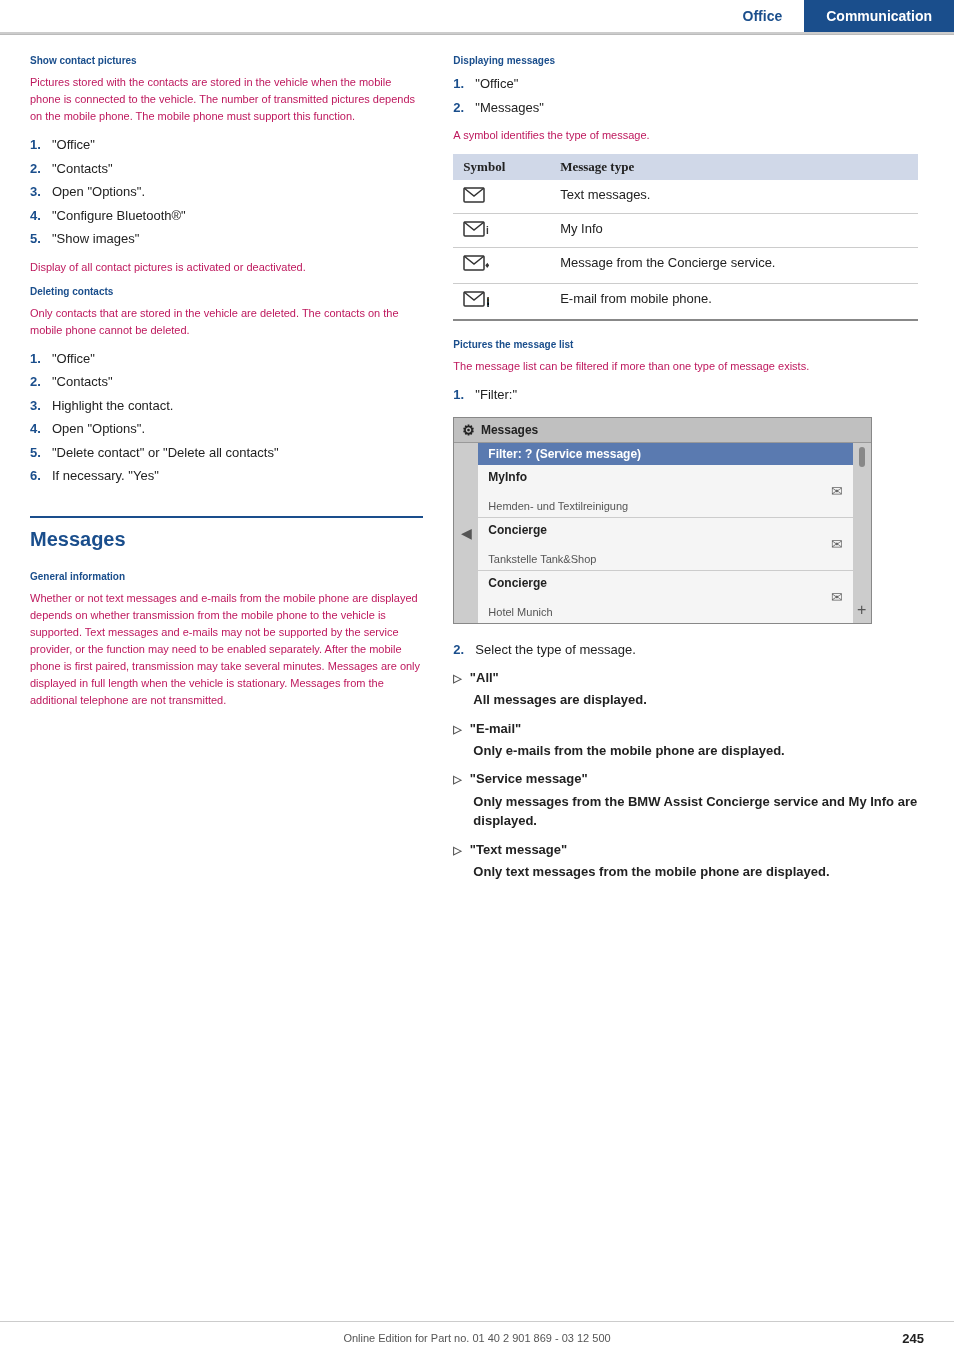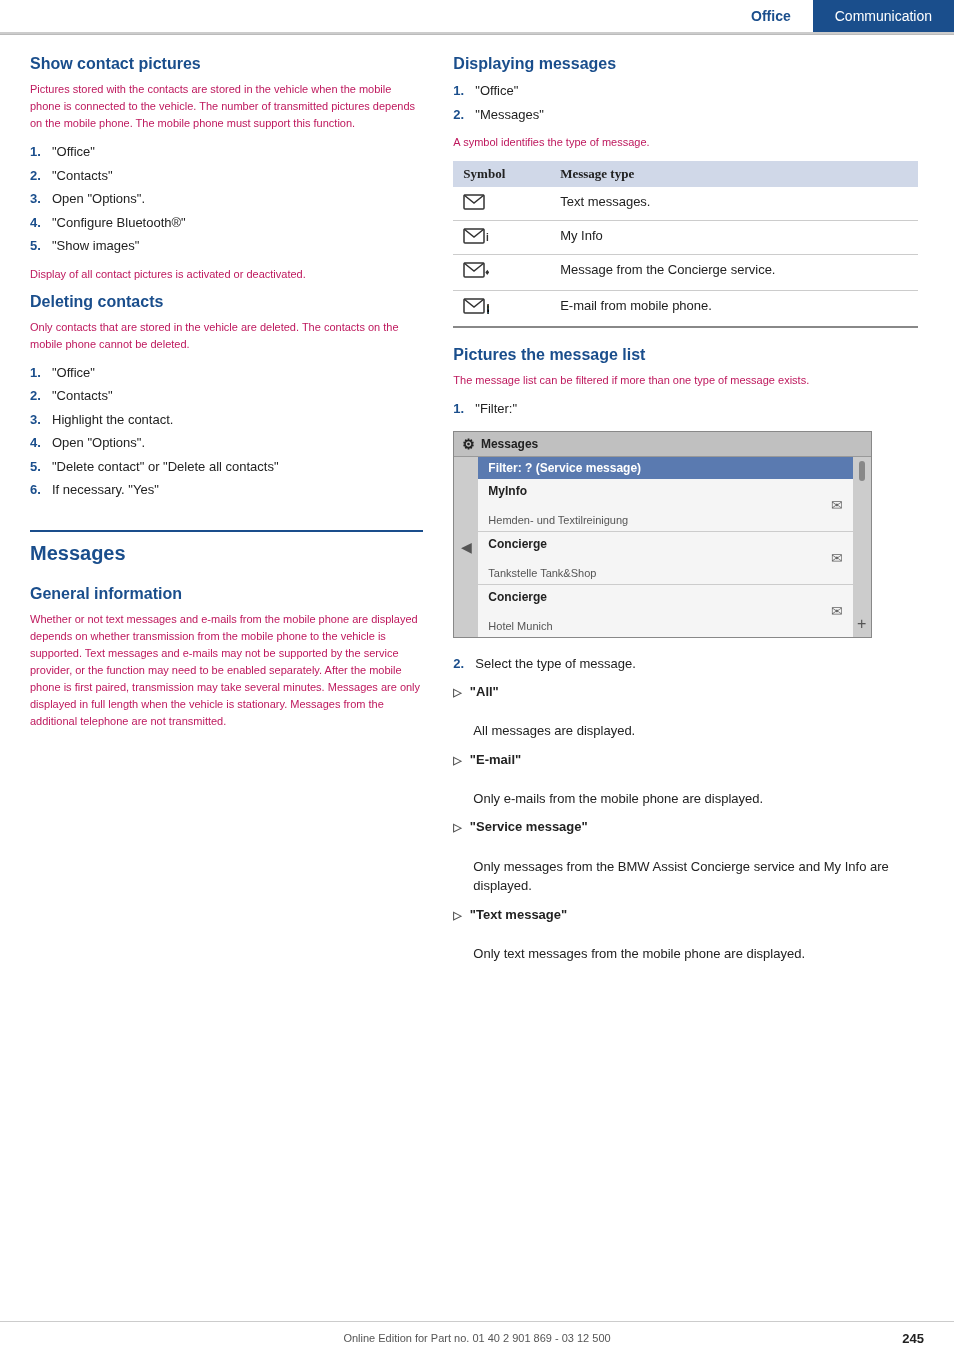--- a/index.html
+++ b/index.html
@@ -26,21 +26,21 @@
       font-size: 14px;
       font-weight: normal;
       color: #444;
       cursor: pointer;
       border: none;
       background: none;
     }
     .tab.active {
       background: #1a4e8c;
       color: #fff;
-      font-weight: normal;
+      font-weight: bold;
     }
     .tab.office {
       color: #1a4e8c;
       font-weight: bold;
       border-bottom: none;
     }
 
     
     .content {
       display: flex;
@@ -53,21 +53,21 @@
       max-width: 44%;
     }
     .col-right {
       flex: 1;
       max-width: 52%;
     }
 
     
     .section-title {
       color: #1a4e8c;
-      font-size: 16px;
+      font-size: 10px;
       font-weight: bold;
       margin-bottom: 8px;
       margin-top: 20px;
     }
     .section-title:first-child {
       margin-top: 0;
     }
 
     
     .body-text {
@@ -205,23 +205,23 @@
       line-height: 1.4;
     }
     .arrow-item .arrow {
       color: #555;
       font-size: 11px;
       margin-top: 2px;
     }
     .arrow-desc {
       margin-left: 20px;
       font-size: 13px;
-      font-weight: normal;
+      font-weight: bold;
       line-height: 1.5;
-      margin-top: 20px;
+      margin-top: 3px;
       color: #222;
     }
 
     
     .footer {
       position: absolute;
       bottom: 0;
       left: 0;
       right: 0;
       border-top: 1px solid #ccc;

